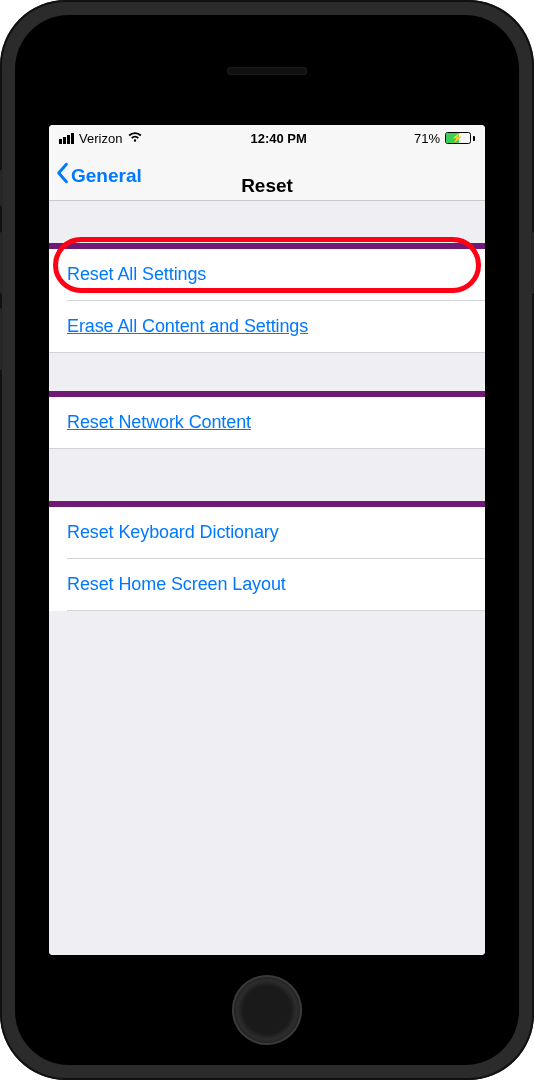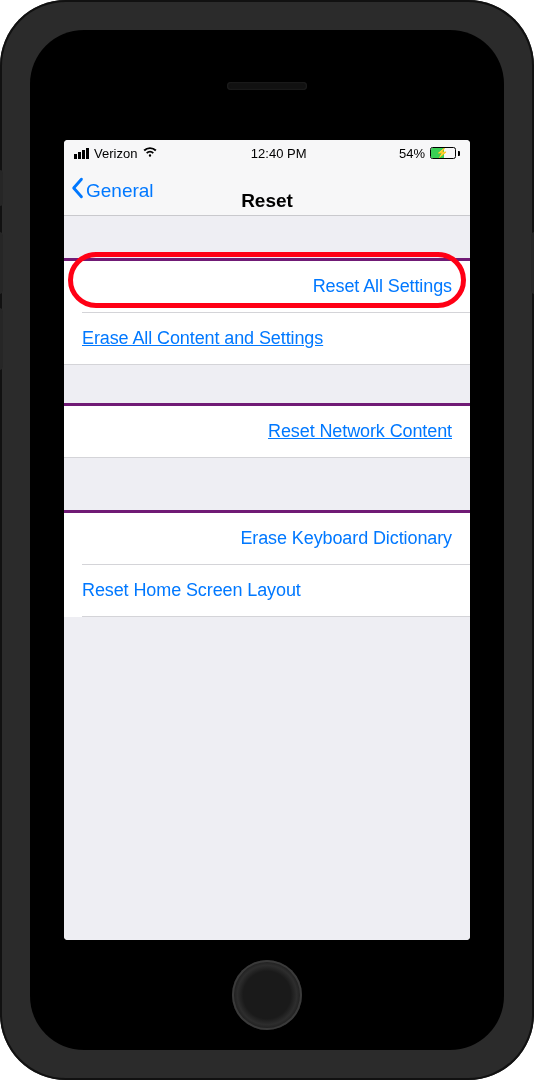--- a/index.html
+++ b/index.html
@@ -8,21 +8,21 @@
       background: #fff;
       display: flex;
       justify-content: center;
       align-items: flex-start;
     }
     .device {
       width: 534px;
       height: 1080px;
       background: #2b2b2b;
       border-radius: 66px;
-      padding: 30px;
+      padding: 15px;
       position: relative;
       box-shadow: inset 0 0 0 2px #111;
     }
     .device-inner {
       width: 100%;
       height: 100%;
       background: #000;
       border-radius: 54px;
       padding: 10px;
       position: relative;
@@ -75,21 +75,21 @@
       height: 26px;
       background: #f7f7f8;
       display: flex;
       align-items: center;
       justify-content: space-between;
       padding: 0 10px;
       font-size: 13px;
       color: #000;
     }
     .status .left, .status .right { display: flex; align-items: center; gap: 5px; }
-    .status .center { font-weight: 400; }
+    .status .center { font-weight: 700; }
     .signal { display: inline-flex; gap: 1px; align-items: flex-end; }
     .signal i { width: 3px; background: #000; display: inline-block; }
     .signal i:nth-child(1){height:5px}.signal i:nth-child(2){height:7px}
     .signal i:nth-child(3){height:9px}.signal i:nth-child(4){height:11px}
     .wifi {
       width: 16px; height: 12px;
     }
     .battery {
       display: inline-flex; align-items: center; gap: 2px;
     }
@@ -118,20 +118,21 @@
     }
     .navbar .back {
       position: absolute;
       left: 6px;
       top: 0; bottom: 0;
       display: flex;
       align-items: center;
       gap: 2px;
       color: #0078ff;
       font-size: 19px;
+      font-weight: bold;
     }
     .navbar .title {
       font-size: 19px;
       font-weight: 600;
       color: #000;
       margin-top: 20px;
     }
     .chevron-left {
       width: 14px; height: 22px; display: inline-block;
     }
@@ -154,21 +155,21 @@
     .sep {
       height: 1px;
       background: #fff;
       position: relative;
     }
     .sep::after{
       content:"";
       position:absolute; left:18px; right:0; top:0; height:1px;
       background:#d4d4d8;
     }
-    .group-edge-top { border-top: 3px solid #701a75; text-align: right; }
+    .group-edge-top { border-top: 6px solid #701a75; }
     .group-edge-bot { border-bottom: 1px solid #d4d4d8; text-decoration: underline; }
     
     .highlight {
       position: absolute;
       border: 5px solid #ff0015;
       border-radius: 28px;
       pointer-events: none;
     }
   </style>
 </head>
@@ -195,21 +196,21 @@
           </span>
           <span>Verizon</span>
           <span>
             <svg class="wifi" viewBox="0 0 18 14">
               <path d="M9 12.5a1.4 1.4 0 100-2.8 1.4 1.4 0 000 2.8zM4.4 7.5a6.5 6.5 0 019.2 0l-1.5 1.5a4.4 4.4 0 00-6.2 0L4.4 7.5zM1.4 4.5a10.7 10.7 0 0115.2 0L15 6a8.6 8.6 0 00-12 0L1.4 4.5z" fill="#000"></path>
             </svg>
           </span>
         </div>
         <div class="center">12:40 PM</div>
         <div class="right">
-          <span>54%</span>
+          <span>71%</span>
           <span class="battery">
             <span class="batt-body">
               <span class="batt-fill"></span>
               <span class="batt-bolt">⚡</span>
             </span>
             <span class="batt-cap"></span>
           </span>
         </div>
       </div>
 
@@ -232,21 +233,21 @@
         <div class="row group-edge-top">Reset All Settings</div>
         <div class="sep"></div>
         <div class="row group-edge-bot">Erase All Content and Settings</div>
 
         <div class="gap-md"></div>
 
         <div class="row group-edge-top group-edge-bot">Reset Network Content</div>
 
         <div class="gap-lg2"></div>
 
-        <div class="row group-edge-top">Erase Keyboard Dictionary</div>
+        <div class="row group-edge-top">Reset Keyboard Dictionary</div>
         <div class="sep"></div>
         <div class="row">Reset Home Screen Layout</div>
         <div class="sep"></div>
 
         <div class="highlight" style="left:4px; right:4px; top:36px; height:56px;"></div>
       </div>
 
     </div>
 
     <div class="home-btn"></div>

